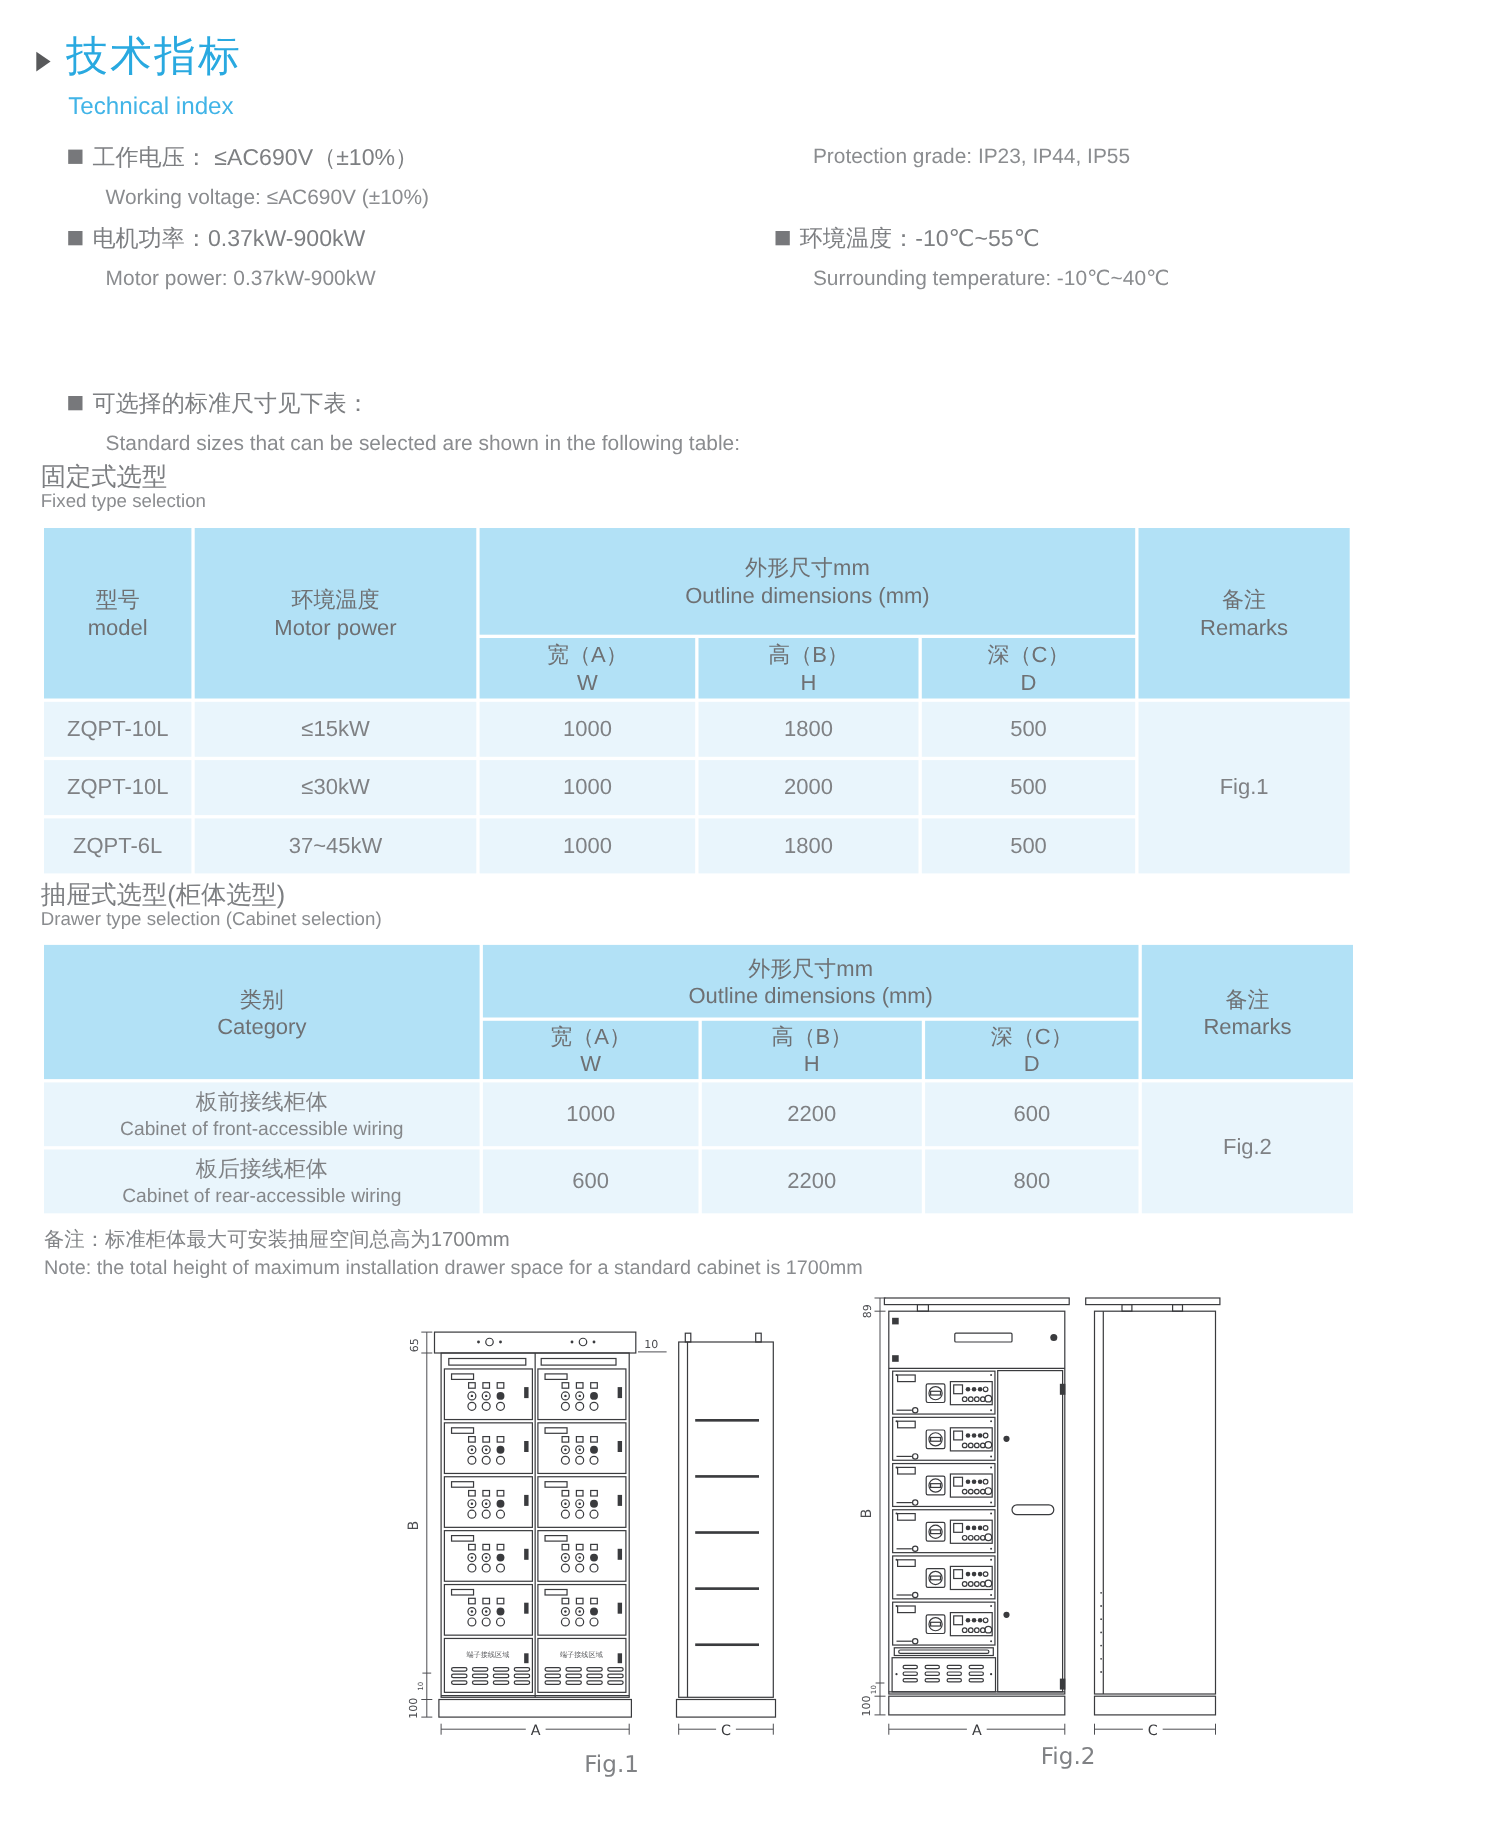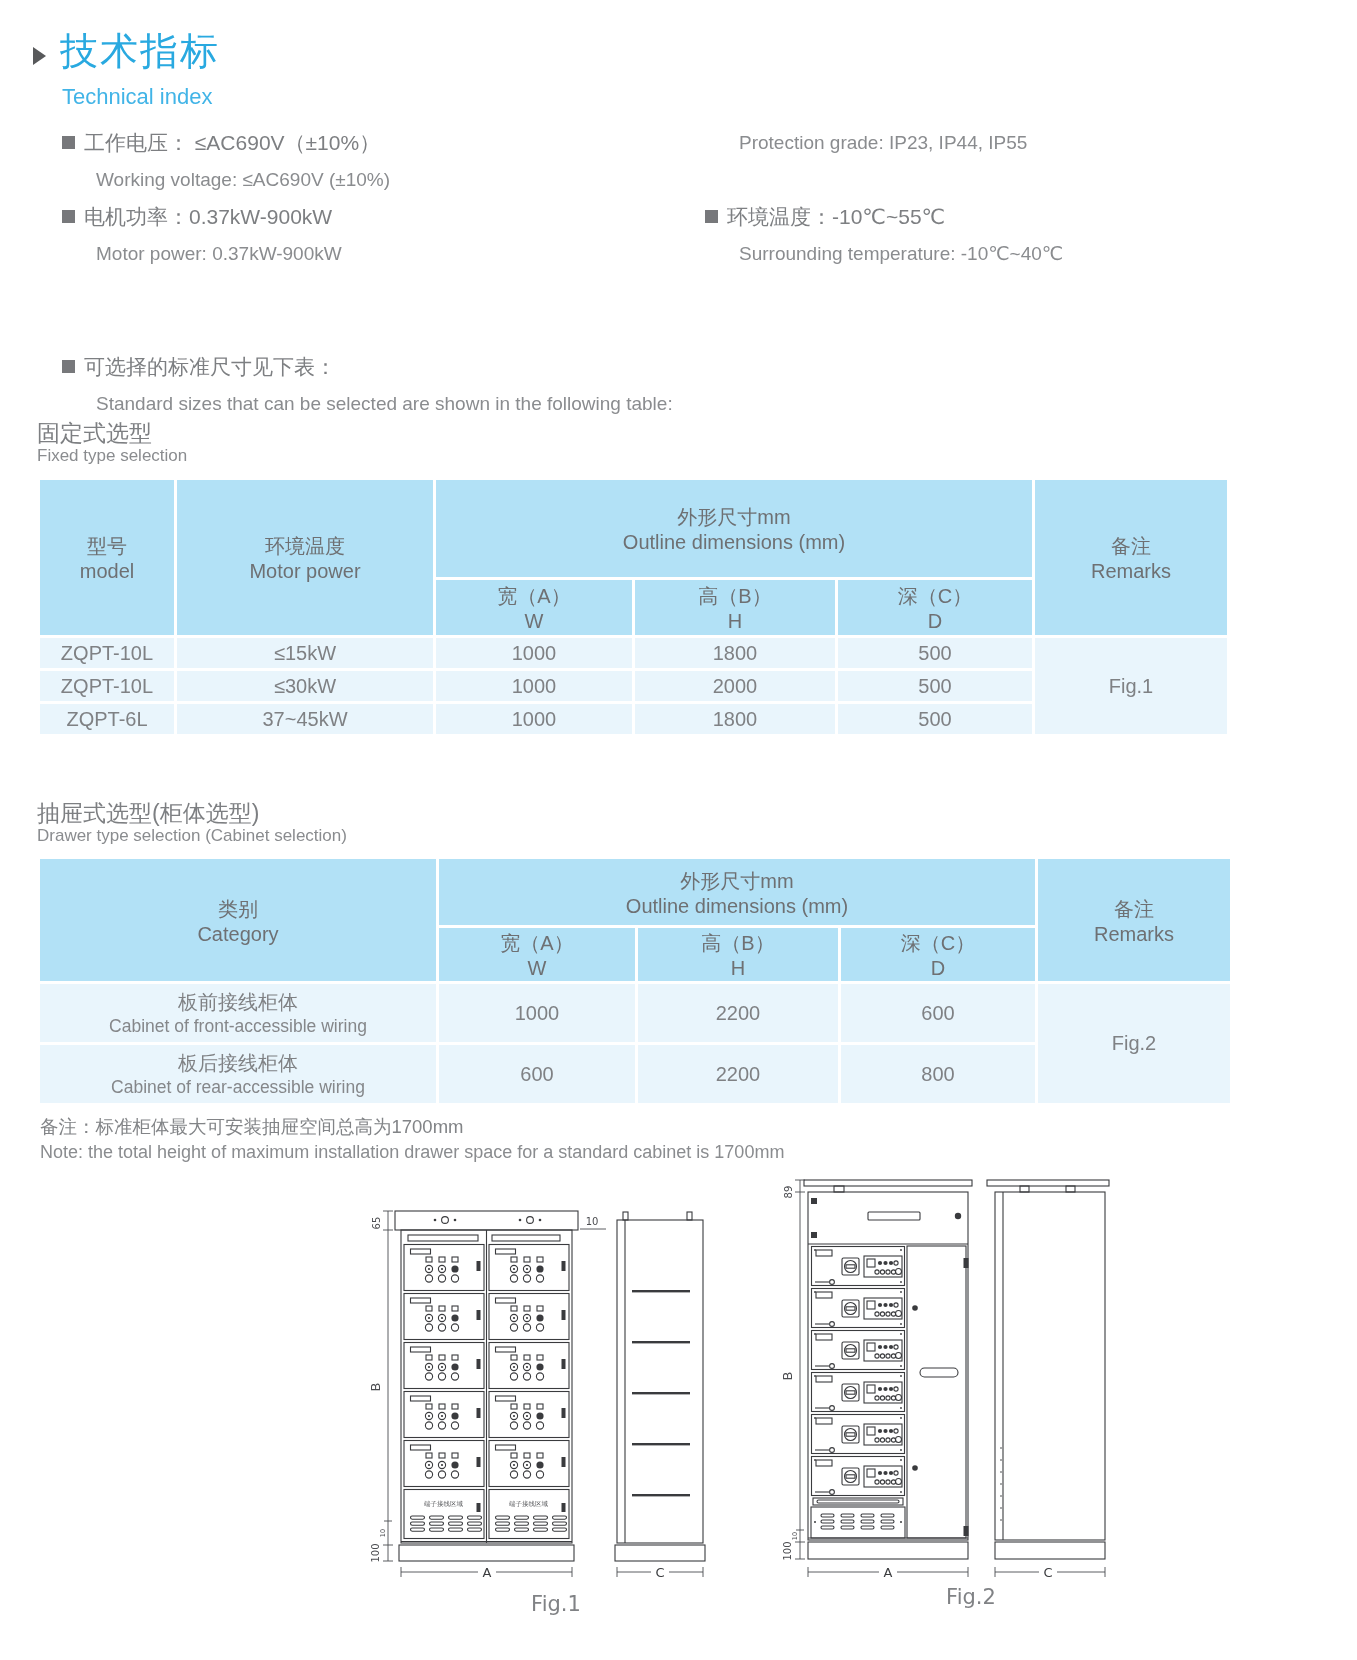--- a/index.html
+++ b/index.html
@@ -37,21 +37,21 @@
   .section-cn{position:absolute;left:37px;font-size:23px;color:var(--text-gray)}
   .section-en{position:absolute;left:37px;font-size:17px;color:var(--text-gray-light)}
 
   
   table.spec-table{position:absolute;left:37px;border-collapse:separate;border-spacing:3px;table-layout:fixed}
   .spec-table th{background:var(--table-header-bg);font-weight:normal;vertical-align:middle;color:#6e7073}
   .spec-table td{background:var(--table-row-bg);text-align:center;vertical-align:middle;font-size:20px;color:#7f8184}
   .spec-table .cn{font-size:20px;line-height:27px}
   .spec-table .en{font-size:20px;line-height:22px}
   .t1{top:477px}
-  .t1 tr.h1{height:97px}.t1 tr.h2{height:55px}.t1 tr.b{height:30px}
+  .t1 tr.h1{height:97px}.t1 tr.h2{height:55px}.t1 tr.b{height:50px}
   .t2{top:856px}
   .t2 tr.h1{height:66px}.t2 tr.h2{height:53px}.t2 tr.b{height:58px}
   .t2 td .cn{font-size:20px;line-height:26px}
   .t2 td .en{font-size:17.5px;line-height:23px;color:#85878a}
 
   .note-cn{position:absolute;left:40px;top:1114px;font-size:18.5px;color:#828487}
   .note-en{position:absolute;left:40px;top:1142px;font-size:18px;color:#8a8c8f}
 
   
   svg.fig{position:absolute}

